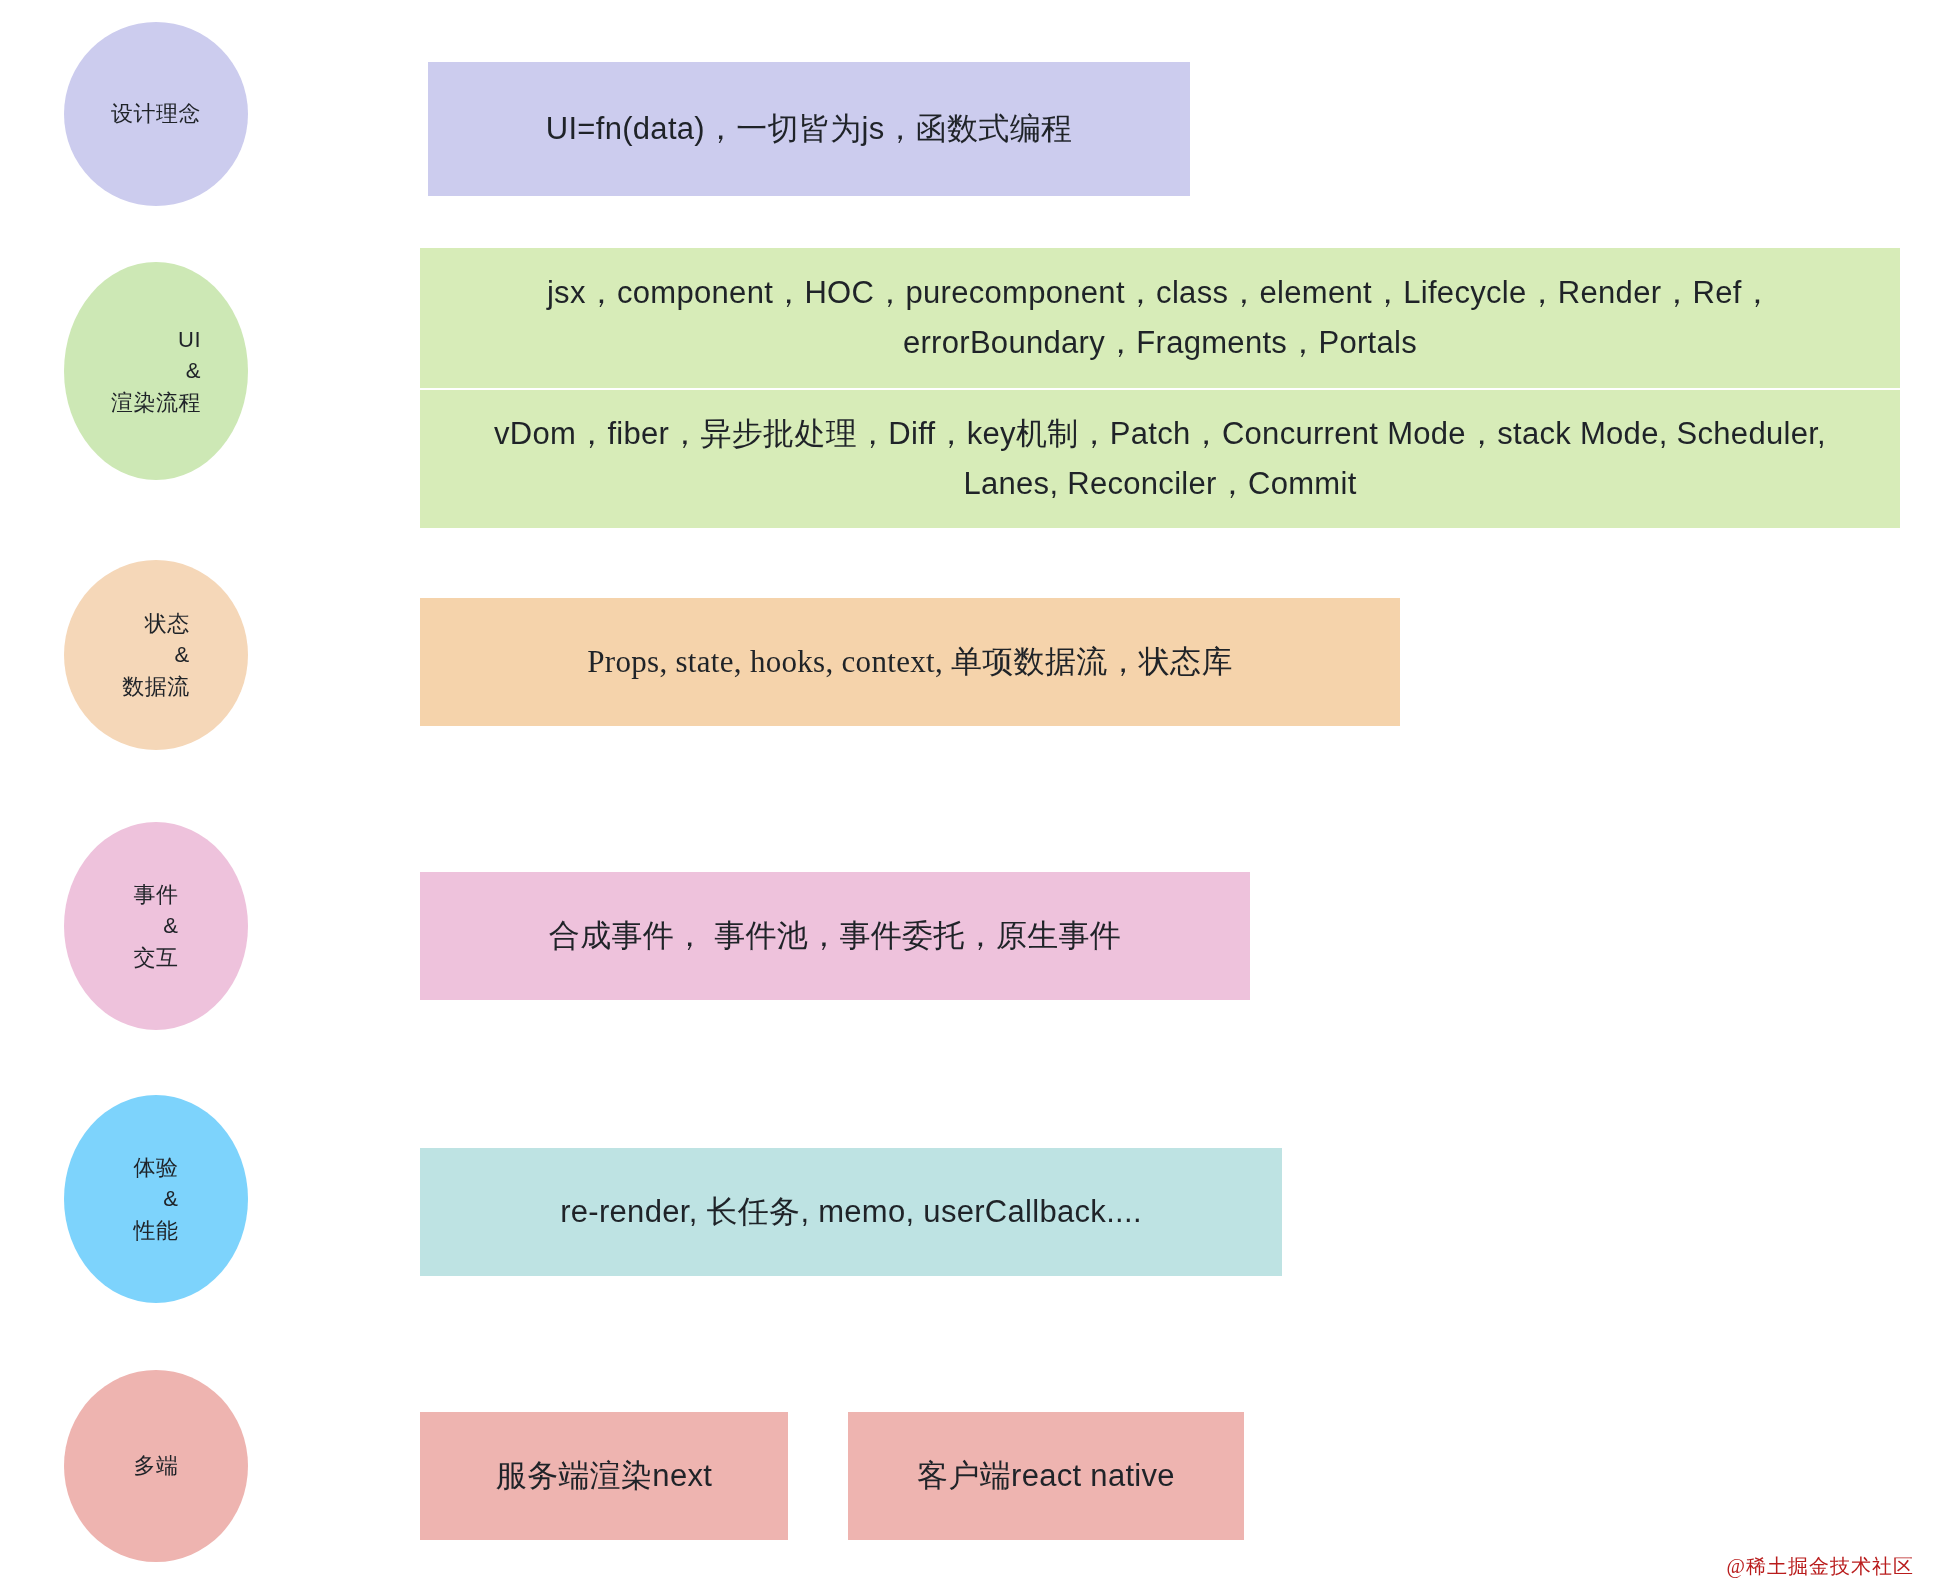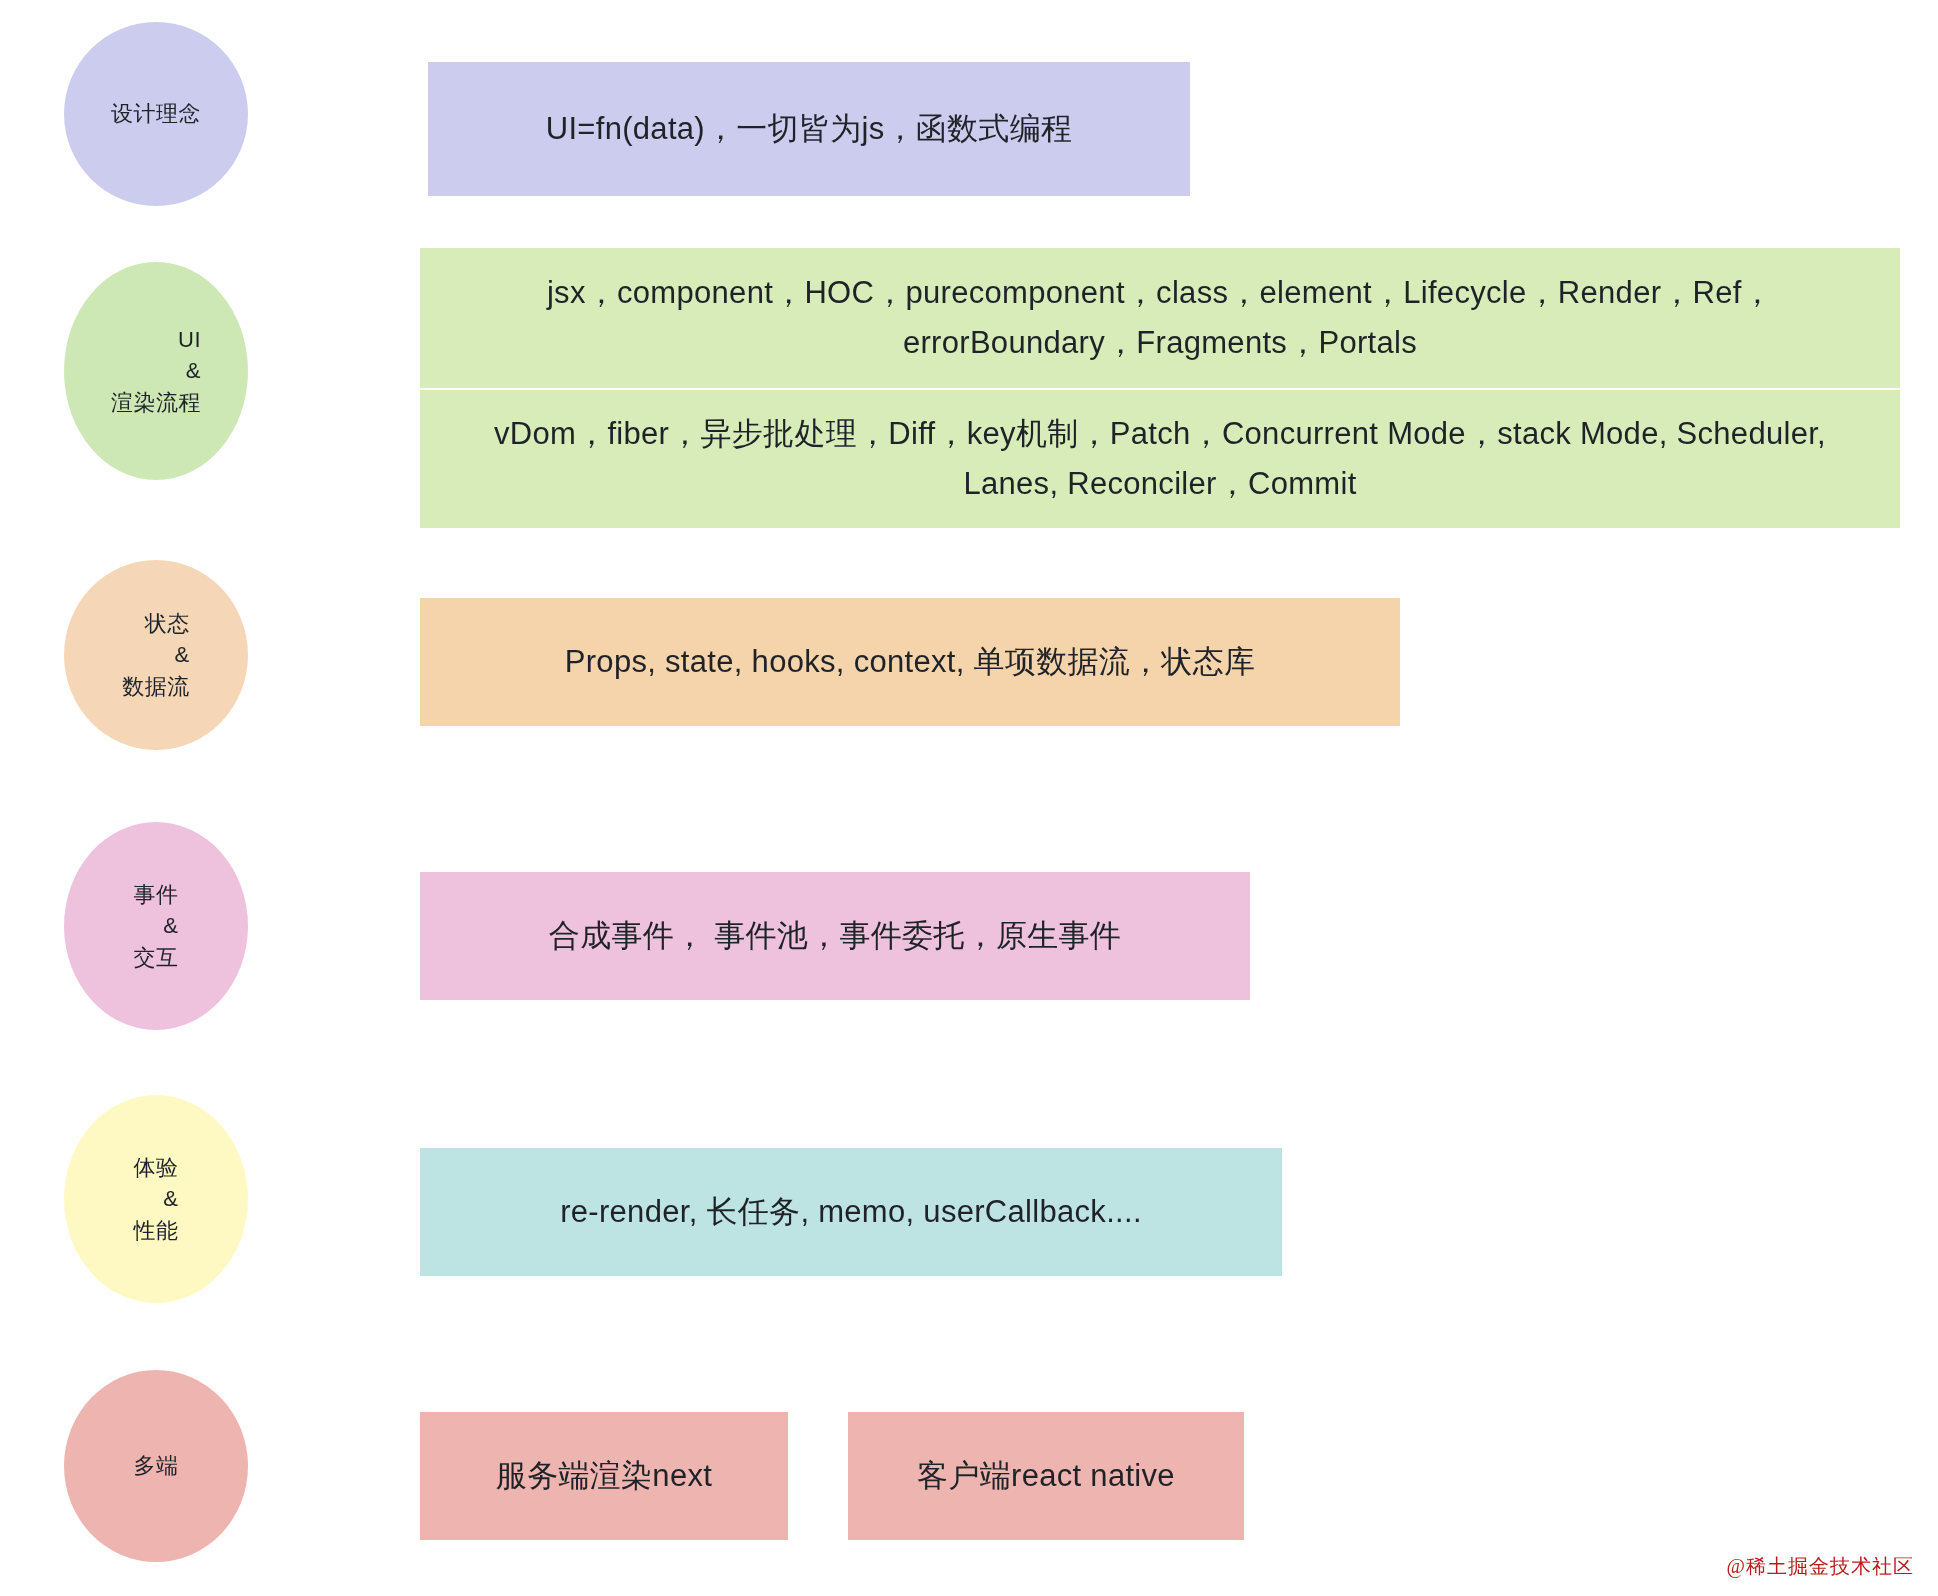--- a/index.html
+++ b/index.html
@@ -103,29 +103,29 @@
   <div class="green-group" style="left:420px; top:248px; width:1480px; height:280px; background:#d7ecb8;">
     <div class="green-cell" style="height:140px; background:#d7ecb8;">jsx，component，HOC，purecomponent，class，element，Lifecycle，Render，Ref，errorBoundary，Fragments，Portals</div>
     <div class="green-divider"></div>
     <div class="green-cell" style="height:138px; background:#d7ecb8;">vDom，fiber，异步批处理，Diff，key机制，Patch，Concurrent Mode，stack Mode, Scheduler, Lanes, Reconciler，Commit</div>
   </div>
 
   <div class="node-ellipse" style="left:64px; top:560px; width:184px; height:190px; background:#f5d7b8;">状态
 &amp;
 数据流</div>
 
-  <div class="box" style="left:420px; top:598px; width:980px; height:128px; background:#f5d3ab;">Props, state, hooks, context, 单项数据流，状态库</div>
+  <div class="box" style="left:420px; top:598px; width:980px; height:128px; background:#f5d3ab;font-family:Liberation Serif, serif;">Props, state, hooks, context, 单项数据流，状态库</div>
 
   <div class="node-ellipse" style="left:64px; top:822px; width:184px; height:208px; background:#eec2dc;">事件
 &amp;
 交互</div>
 
   <div class="box" style="left:420px; top:872px; width:830px; height:128px; background:#eec2dc;">合成事件， 事件池，事件委托，原生事件</div>
 
-  <div class="node-ellipse" style="left:64px; top:1095px; width:184px; height:208px; background:#fef9c3;">体验
+  <div class="node-ellipse" style="left:64px; top:1095px; width:184px; height:208px; background:#7dd3fc;">体验
 &amp;
 性能</div>
 
   <div class="box" style="left:420px; top:1148px; width:862px; height:128px; background:#bee3e3;">re-render, 长任务, memo, userCallback....</div>
 
   <div class="node-ellipse" style="left:64px; top:1370px; width:184px; height:192px; background:#eeb4b0;">多端</div>
 
   <div class="box" style="left:420px; top:1412px; width:368px; height:128px; background:#eeb4b0;">服务端渲染next</div>
 
   <div class="box" style="left:848px; top:1412px; width:396px; height:128px; background:#eeb4b0;">客户端react native</div>

